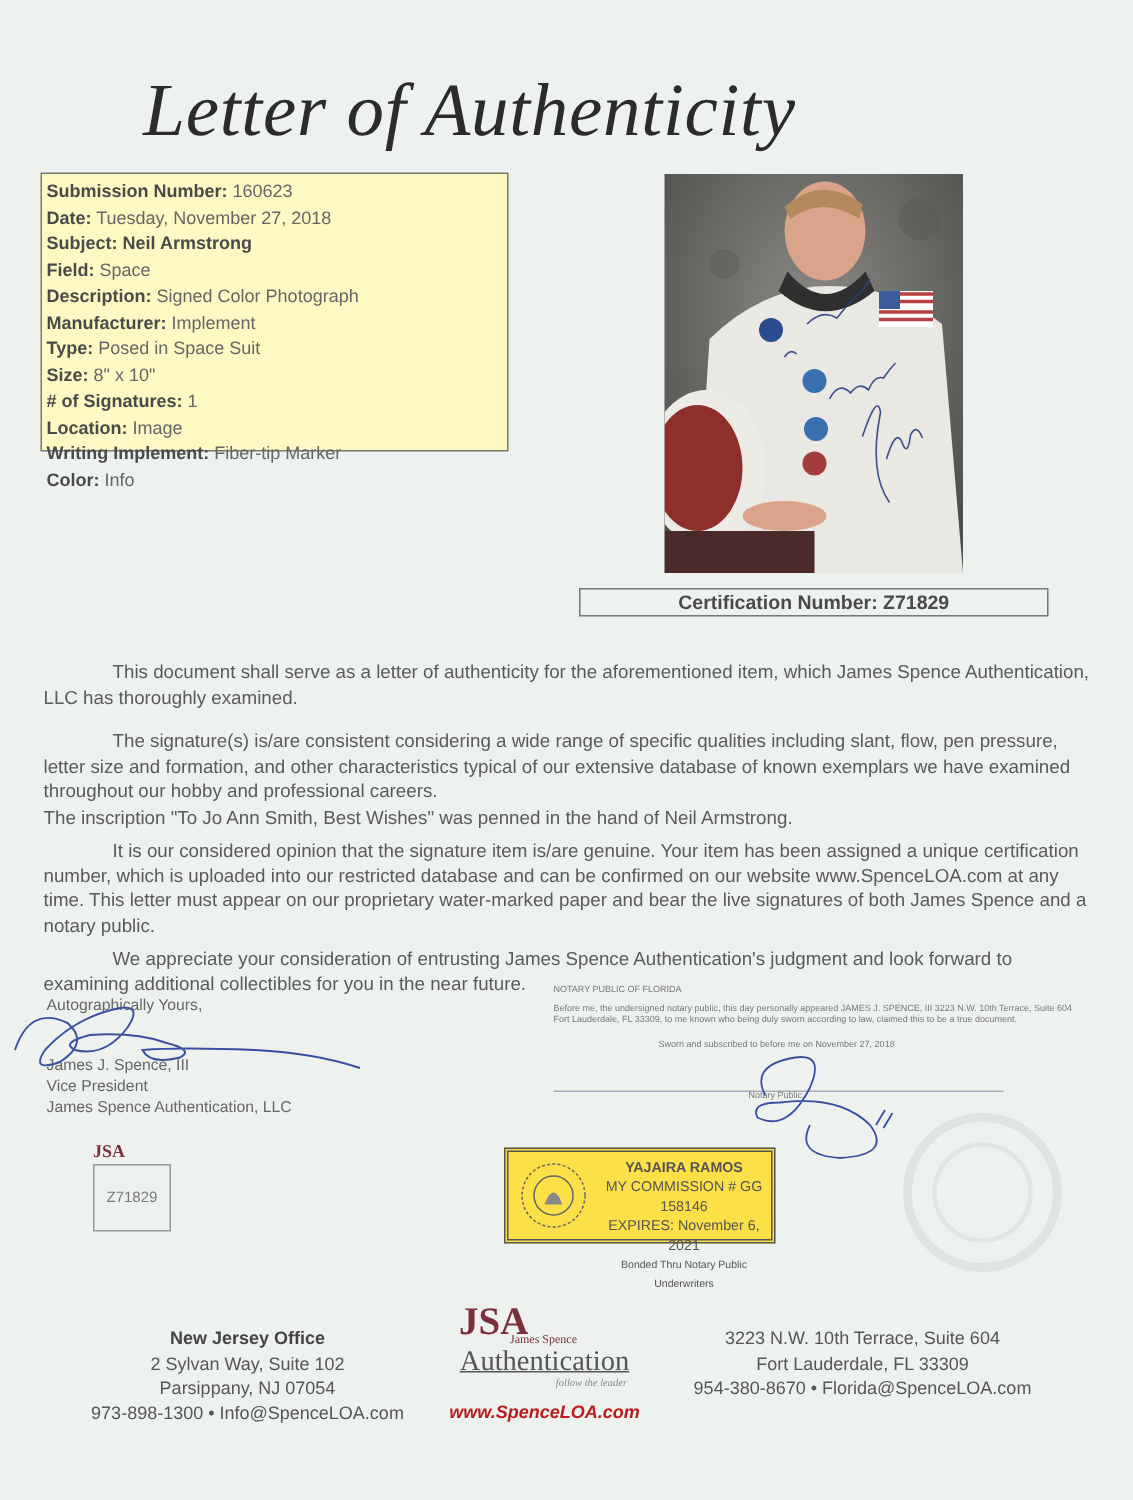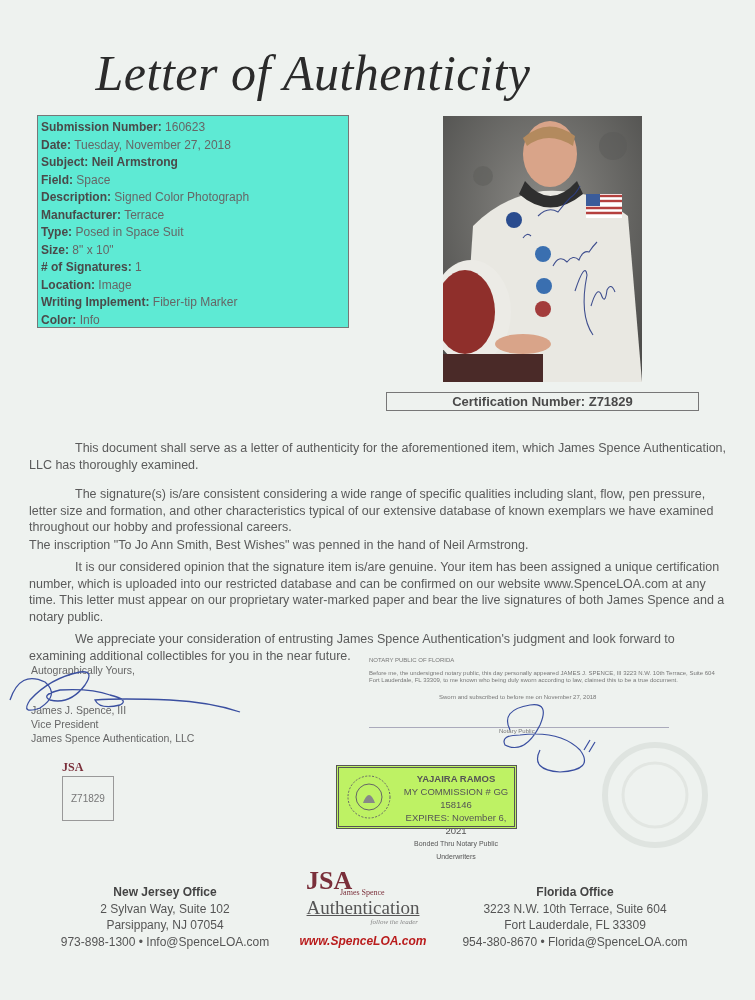--- a/index.html
+++ b/index.html
@@ -1,32 +1,32 @@
 <!DOCTYPE html>
 <html><head>
 <meta charset="utf-8">
 <style>
   html,body{margin:0;padding:0;}
   body{width:755px;height:1000px;background:#eef2ef;position:relative;overflow:hidden;font-family:"Liberation Sans",sans-serif;color:#555;}
   .title{position:absolute;left:0;top:44px;width:626px;text-align:center;font-family:"Liberation Serif",serif;font-style:italic;font-size:50px;color:#2b2b2b;letter-spacing:0.5px;}
-  .info-box{position:absolute;left:27px;top:115px;width:312px;height:213px;border:1px solid #777;background:#5eead4;box-sizing:border-box;padding:3px 0 0 3px;margin-left:10px;}
+  .info-box{position:absolute;left:27px;top:115px;width:312px;height:186px;border:1px solid #777;background:#fef9c3;box-sizing:border-box;padding:3px 0 0 3px;}
   .info-row{font-size:12px;line-height:17.5px;white-space:nowrap;color:#666;}
   .info-row .lbl{font-weight:bold;color:#4a4a4a;}
   .info-row .val.bold{font-weight:bold;color:#4a4a4a;}
   .photo{position:absolute;left:443px;top:116px;width:199px;height:266px;overflow:hidden;background:#6d6d6b;}
   .cert-box{position:absolute;left:386px;top:392px;width:313px;height:19px;border:1px solid #777;box-sizing:border-box;text-align:center;font-size:13px;font-weight:bold;color:#4a4a4a;line-height:17px;}
   .body-text{position:absolute;left:29px;width:700px;font-size:12.5px;line-height:16.5px;color:#5a5a5a;margin-top:12px;}
   .body-text .indent{display:inline-block;width:46px;}
   .small{font-size:6px;color:#777;}
   .sig-block{position:absolute;left:31px;top:663px;font-size:10.5px;line-height:14px;color:#666;}
   .jsa-stamp{position:absolute;left:62px;top:760px;}
   .jsa-stamp .jsa{font-family:"Liberation Serif",serif;font-weight:bold;color:#7a2f3a;font-size:12px;}
   .jsa-stamp .num{border:1px solid #999;font-size:10px;padding:16px 8px;color:#777;margin-top:1px;display:inline-block;}
   .notary{position:absolute;left:369px;top:657px;width:360px;}
-  .seal{position:absolute;left:336px;top:765px;width:181px;height:64px;border:3px double #555;box-sizing:border-box;background:#bef264;}
+  .seal{position:absolute;left:336px;top:765px;width:181px;height:64px;border:3px double #555;box-sizing:border-box;background:#fde047;}
   .seal-text{position:absolute;left:58px;top:4px;width:118px;text-align:center;font-size:9.5px;line-height:13px;color:#555;}
   .seal-text .b{font-weight:bold;}
   .footer-col{position:absolute;top:884px;text-align:center;font-size:12px;line-height:16.5px;color:#555;}
   .footer-col .hd{font-weight:bold;color:#444;text-align:center;}
   .logo{position:absolute;left:298px;top:870px;width:130px;text-align:center;}
   .logo .jsa{font-family:"Liberation Serif",serif;font-weight:bold;color:#7a2f3a;font-size:26px;line-height:22px;text-align:left;padding-left:8px;}
   .logo .js{font-family:"Liberation Serif",serif;font-size:8px;color:#7a2f3a;position:absolute;left:42px;top:18px;}
   .logo .auth{font-family:"Liberation Serif",serif;font-size:19px;color:#555;line-height:20px;margin-top:6px;text-decoration:underline;}
   .logo .tag{font-family:"Liberation Serif",serif;font-style:italic;font-size:7px;color:#888;text-align:right;padding-right:10px;}
   .logo .url{font-style:italic;font-weight:bold;font-size:12px;color:#b91c1c;margin-top:8px;}
@@ -36,21 +36,21 @@
 <body>
 
 <div class="title">Letter of Authenticity</div>
 
 <div class="info-box">
   <div class="info-row"><span class="lbl">Submission Number:</span> <span class="val">160623</span></div>
   <div class="info-row"><span class="lbl">Date:</span> <span class="val">Tuesday, November 27, 2018</span></div>
   <div class="info-row"><span class="lbl">Subject:</span> <span class="val bold">Neil Armstrong</span></div>
   <div class="info-row"><span class="lbl">Field:</span> <span class="val">Space</span></div>
   <div class="info-row"><span class="lbl">Description:</span> <span class="val">Signed Color Photograph</span></div>
-  <div class="info-row"><span class="lbl">Manufacturer:</span> <span class="val">Terrace</span></div>
+  <div class="info-row"><span class="lbl">Manufacturer:</span> <span class="val">Implement</span></div>
   <div class="info-row"><span class="lbl">Type:</span> <span class="val">Posed in Space Suit</span></div>
   <div class="info-row"><span class="lbl">Size:</span> <span class="val">8" x 10"</span></div>
   <div class="info-row"><span class="lbl"># of Signatures:</span> <span class="val">1</span></div>
   <div class="info-row"><span class="lbl">Location:</span> <span class="val">Image</span></div>
   <div class="info-row"><span class="lbl">Writing Implement:</span> <span class="val">Fiber-tip Marker</span></div>
   <div class="info-row"><span class="lbl">Color:</span> <span class="val">Info</span></div>
 </div>
 
 <div class="photo" title="Signed photograph of Neil Armstrong posed in space suit">
   <svg width="199" height="266" viewBox="0 0 199 266">
@@ -156,17 +156,16 @@
 
 <div class="logo">
   <div class="jsa">JSA</div>
   <div class="js">James Spence</div>
   <div class="auth">Authentication</div>
   <div class="tag">follow the leader</div>
   <div class="url">www.SpenceLOA.com</div>
 </div>
 
 <div class="footer-col" style="left:450px;width:250px;">
-  <div class="hd">Florida Office</div>
   <div>3223 N.W. 10th Terrace, Suite 604</div>
   <div>Fort Lauderdale, FL 33309</div>
   <div>954-380-8670 • Florida@SpenceLOA.com</div>
 </div>
 
 </body></html>

